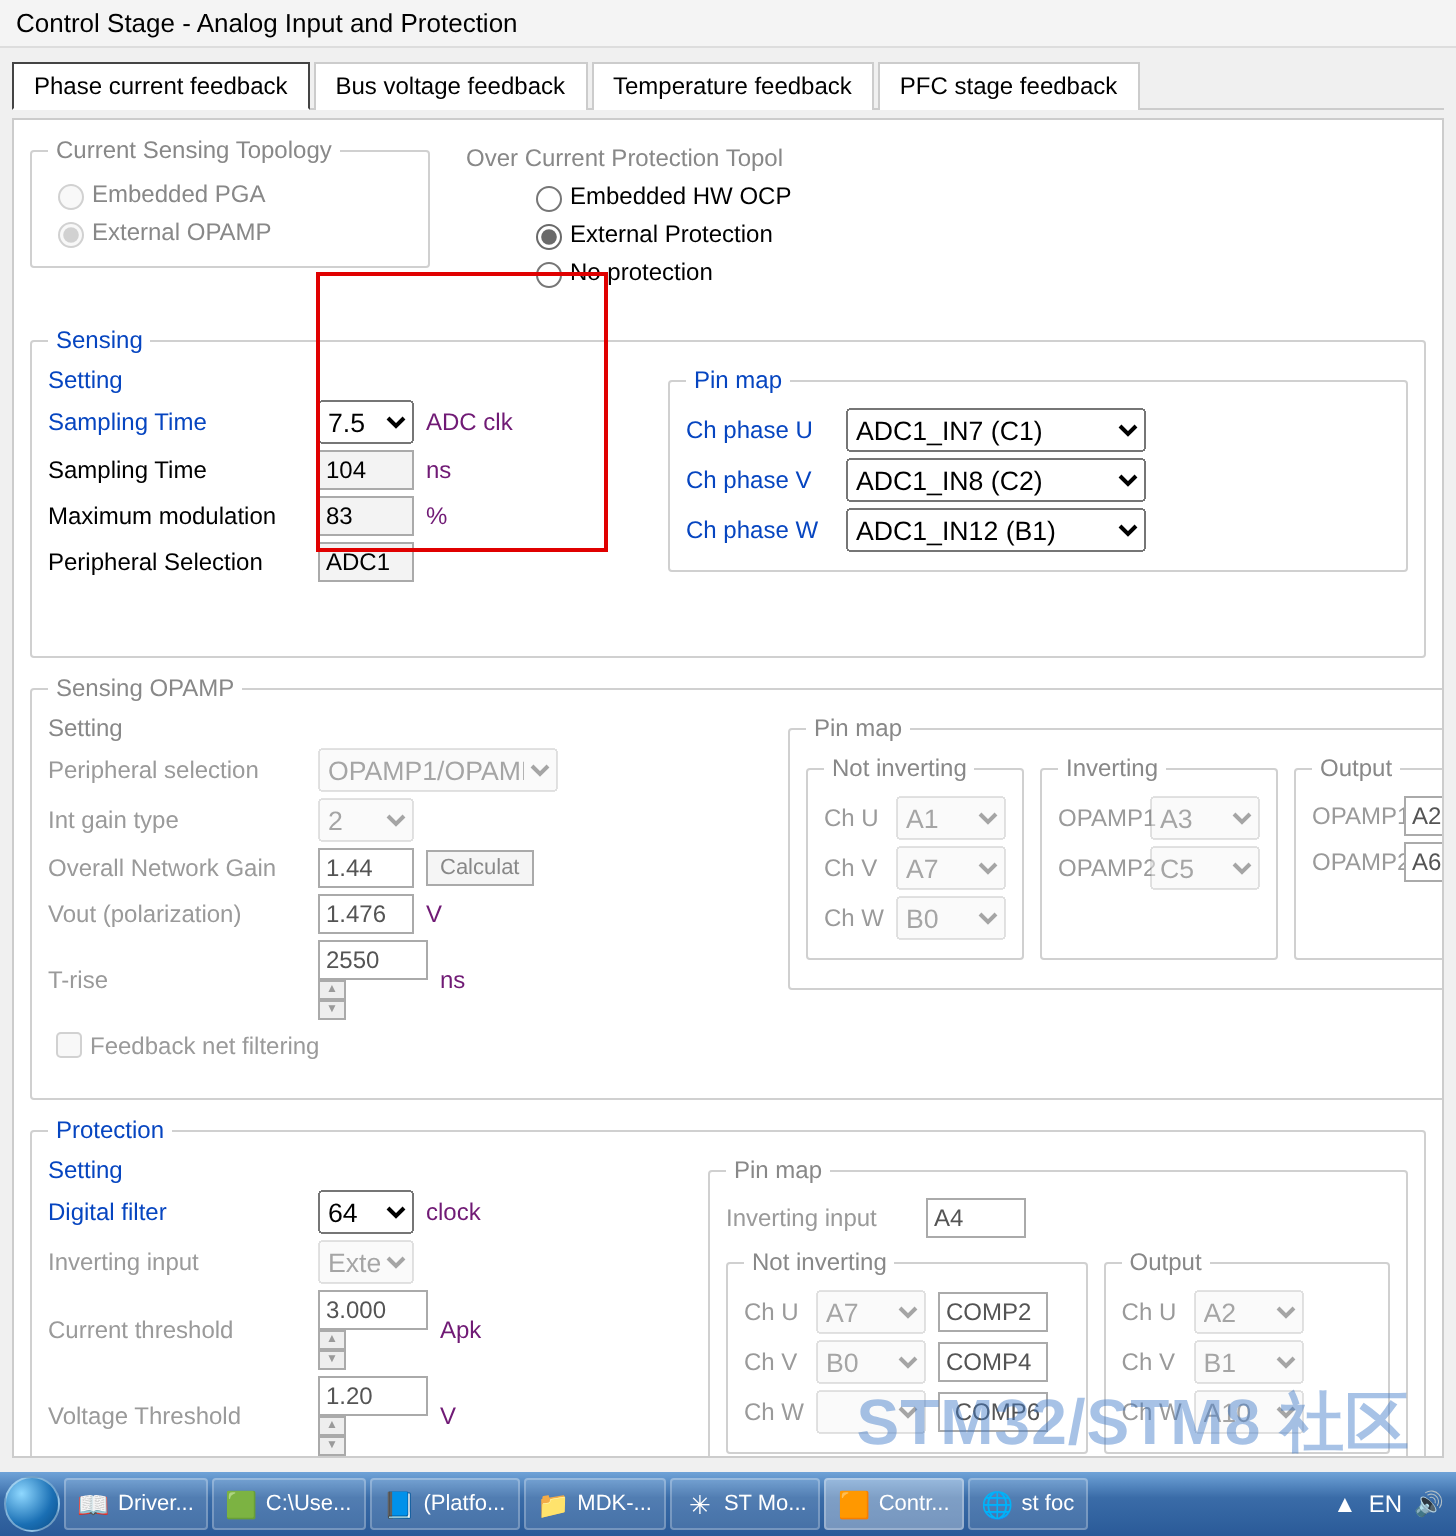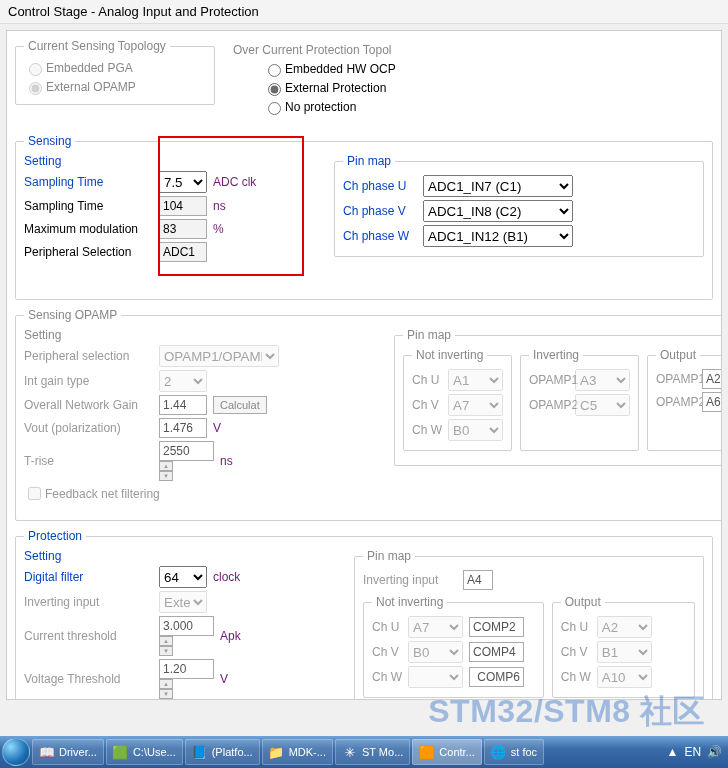--- a/index.html
+++ b/index.html
@@ -144,20 +144,26 @@
     border: 1px solid rgba(255,255,255,0.4);
   }
   .disabled-text { color:#9a9a9a; }
 </style>
 </head>
 <body>
 
 <div class="title-bar">Control Stage - Analog Input and Protection</div>
 
 <div class="content">
+  <div class="tabs">
+    <div class="tab active">Phase current feedback</div>
+    <div class="tab">Bus voltage feedback</div>
+    <div class="tab">Temperature feedback</div>
+    <div class="tab">PFC stage feedback</div>
+  </div>
 
   <div class="panel">
 
     <div class="cols">
       <fieldset style="flex:0 0 200px;">
         <legend class="grey-text">Current Sensing Topology</legend>
         <div class="row grey-text">
             <input type="radio" class="radio" disabled="" style="">
             <span>Embedded PGA</span>
           </div>
@@ -350,21 +356,21 @@
           </div>
           <div class="row disabled-text">
               <input type="checkbox" class="checkbox" disabled="" style="">
               <span>Output enable</span>
             </div>
         </fieldset>
         <fieldset style="flex:1;" class="disabled-text">
           <legend class="grey-text">Pin map</legend>
           <div class="row">
               <span style="width:100px;">Inverting input</span>
-              <input type="text" style="width: 30px;" disabled="" value="A4">
+              <input type="text" style="width: 50px;" disabled="" value="A4">
             </div>
           <div style="display:flex; gap:8px;">
             <fieldset class="subgrid" style="flex:1.3;">
               <legend class="grey-text">Not inverting</legend>
               <div class="line">
                   <span style="width:30px;">Ch U</span>
                   <select class="small-sel" disabled=""><option>A7</option></select>
                   <input type="text" style="width: 55px;" disabled="" value="COMP2">
                 </div>
               <div class="line">

